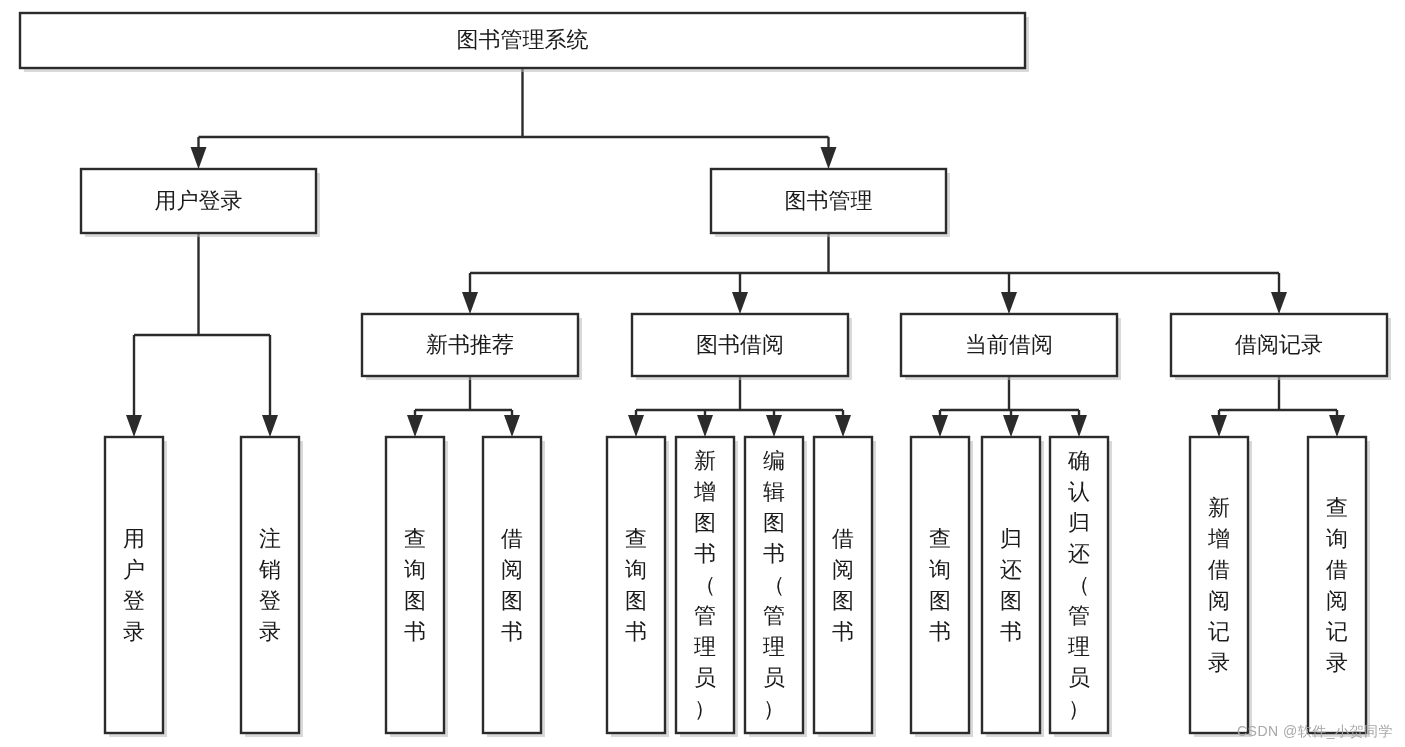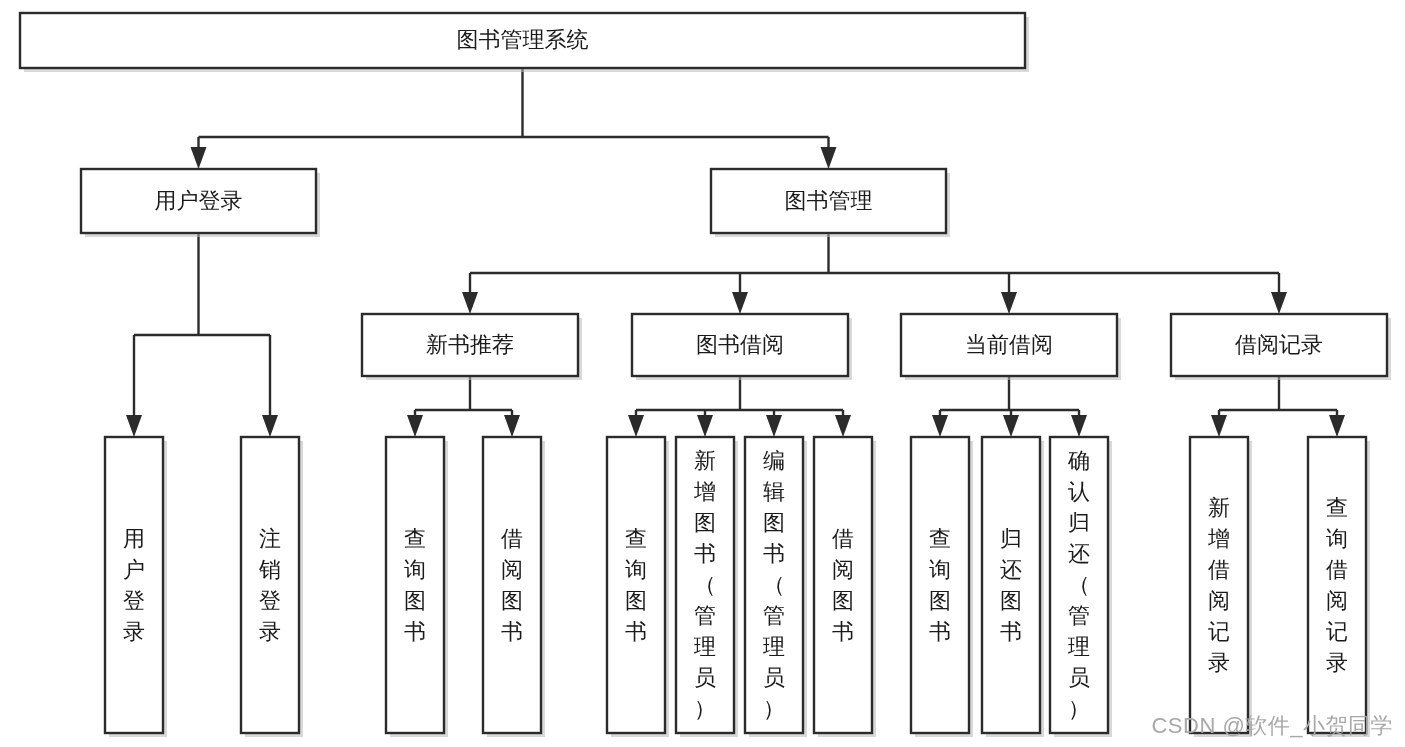--- a/index.html
+++ b/index.html
@@ -50,21 +50,21 @@
     font-family: "Liberation Sans", "DejaVu Sans", sans-serif;
     font-size: 22px;
     fill: #1a1a1a;
     text-anchor: middle;
   }
   .watermark {
     position: absolute;
     right: 12px;
     bottom: 6px;
     font-family: "Liberation Sans", "DejaVu Sans", sans-serif;
-    font-size: 22px;
+    font-size: 14px;
     color: #a8a8a8;
     letter-spacing: 0.5px;
     white-space: nowrap;
     user-select: none;
   }
 </style>
 </head>
 <body>
 
 <div id="diagram-root">

